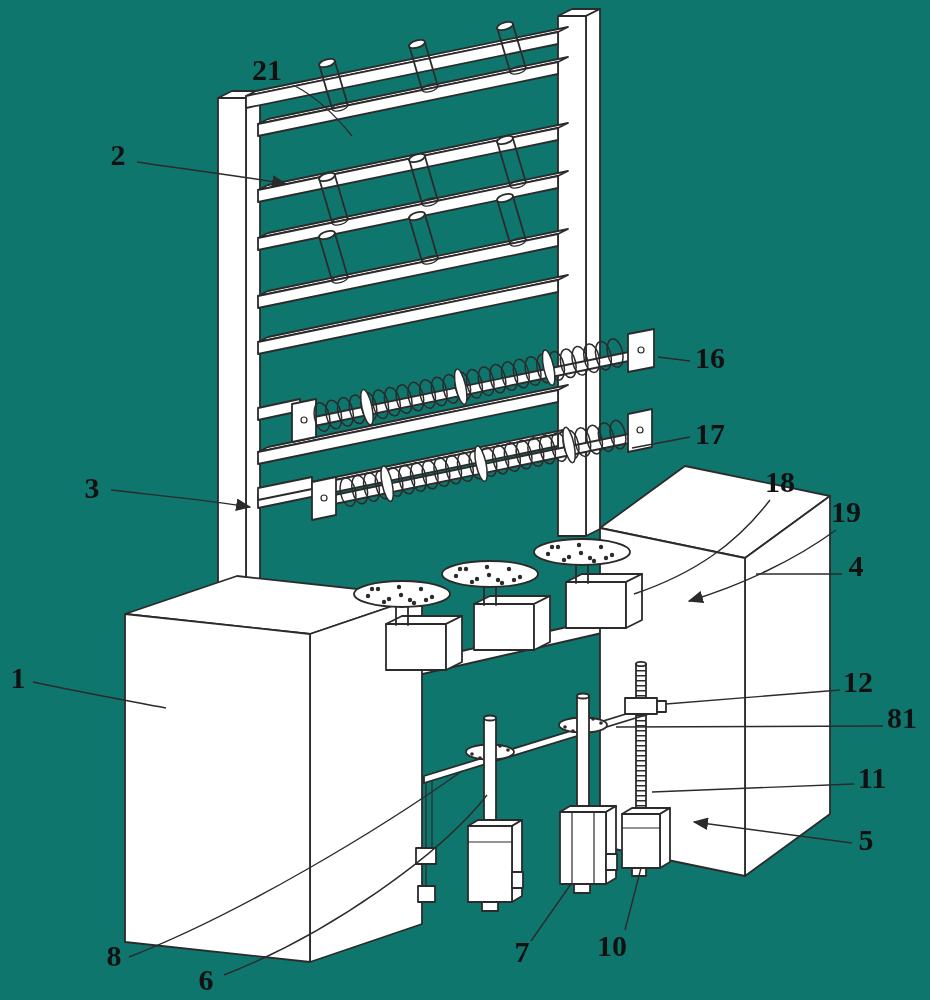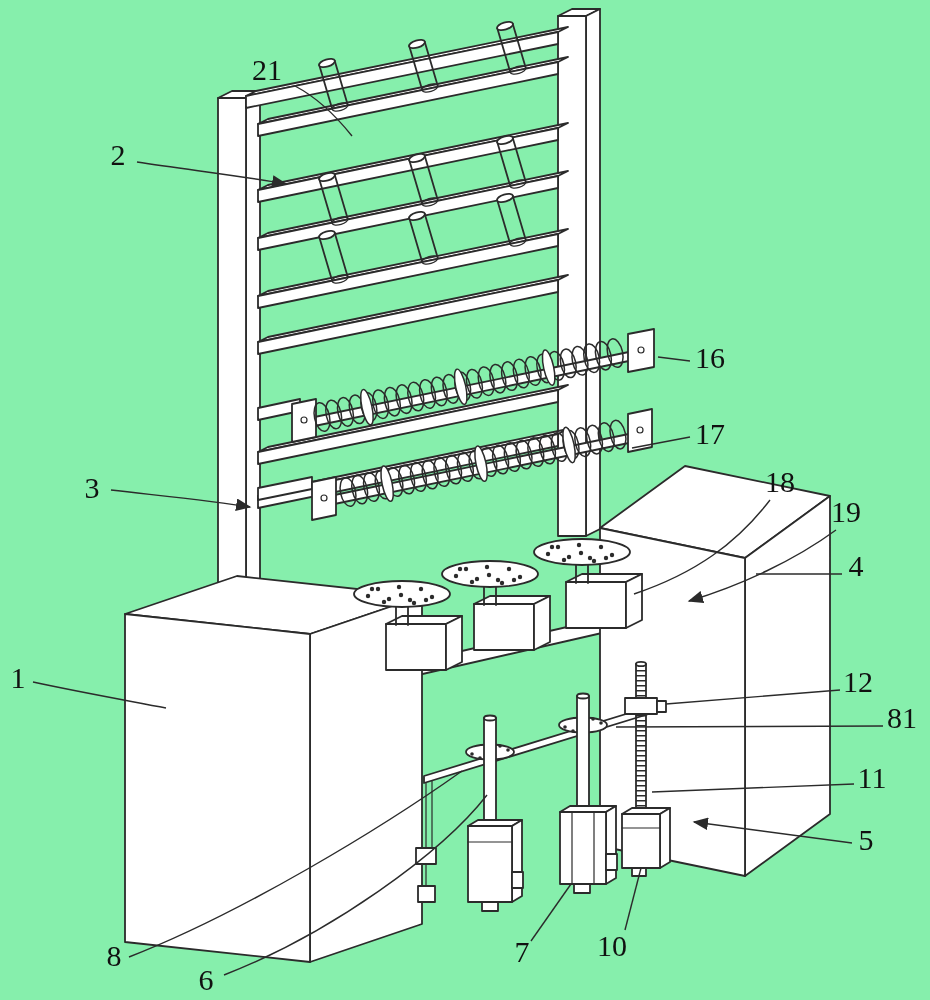--- a/index.html
+++ b/index.html
@@ -1,16 +1,16 @@
 <!DOCTYPE html>
 <html><head>
 <meta charset="utf-8">
 <style>
   html,body{margin:0;padding:0;background:#ffffff;}
-  .stage{width:930px;height:1000px;position:relative;background:#86efac;overflow:hidden;}
+  .stage{width:930px;height:1000px;position:relative;background:#0f766e;overflow:hidden;font-weight:bold;}
   .stage svg{display:block;}
   .ln{fill:none;stroke:#2b2b2b;stroke-width:1.8;stroke-linecap:round;}
   .thin{stroke-width:1.2;}
   .face{fill:#ffffff;stroke:#2b2b2b;stroke-width:1.8;stroke-linejoin:round;}
   .coil{fill:none;stroke:#2b2b2b;stroke-width:1.5;}
   .collar{fill:#ffffff;stroke:#2b2b2b;stroke-width:1.5;}
   .thread{stroke:#2b2b2b;stroke-width:10;stroke-dasharray:1.5 3.5;fill:none;}
   .dot{fill:#2b2b2b;stroke:none;}
   .leader{fill:none;stroke:#2b2b2b;stroke-width:1.4;}
   text.ref{font-family:"Liberation Serif",serif;font-size:30px;fill:#111111;text-anchor:middle;}

